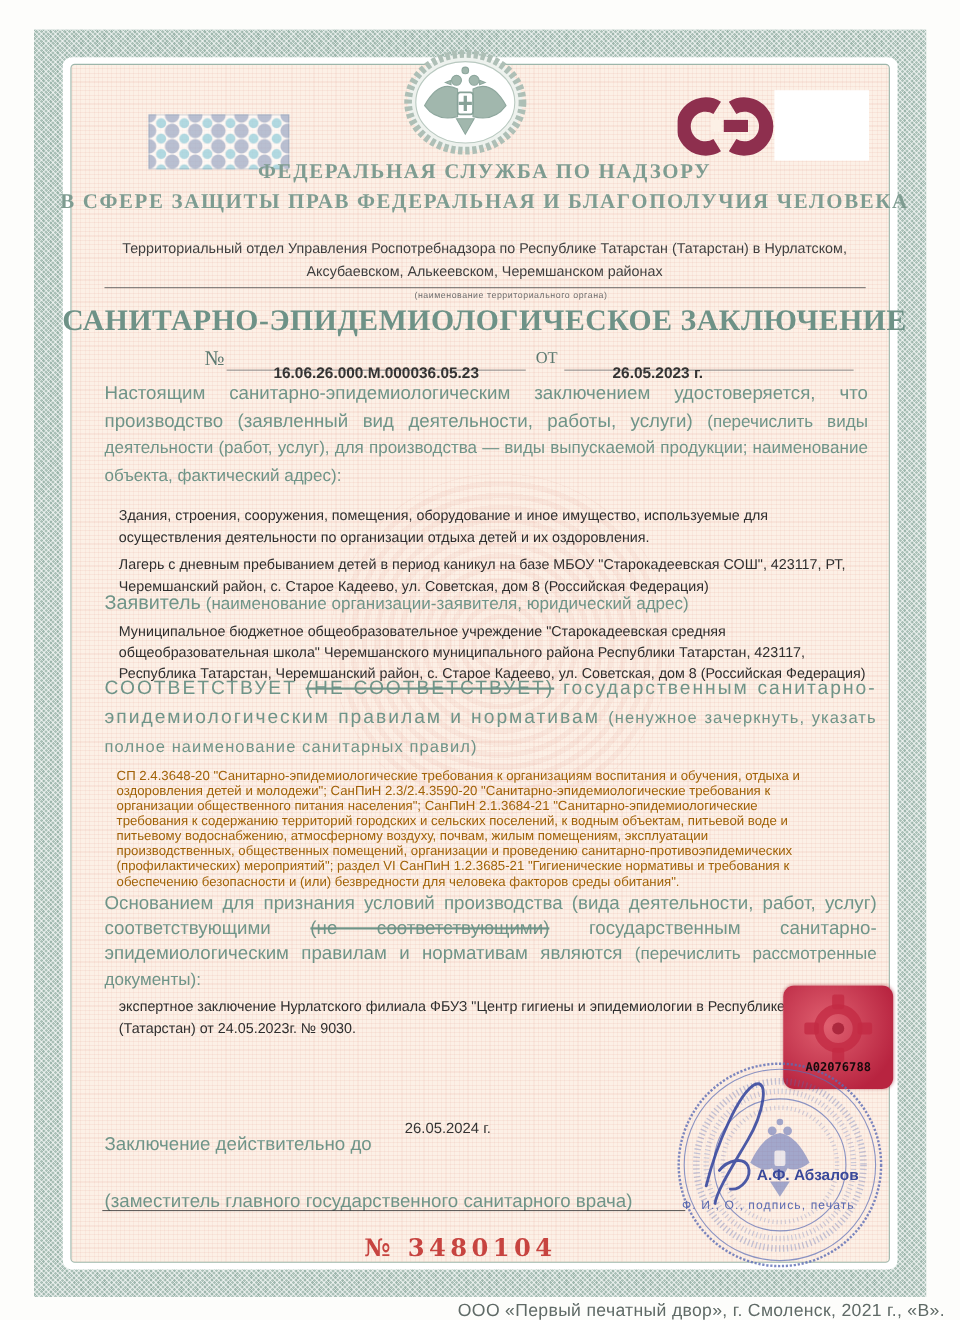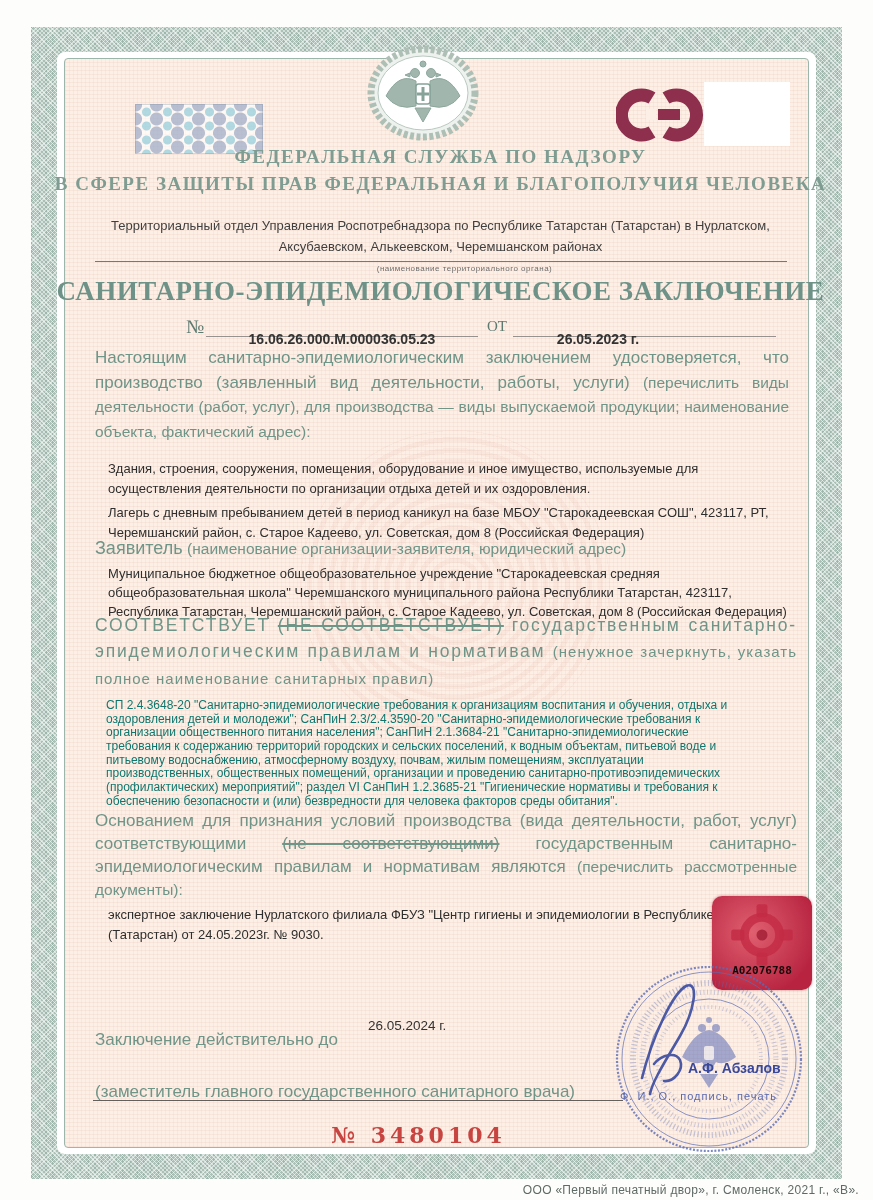--- a/index.html
+++ b/index.html
@@ -44,38 +44,38 @@
   .territorial{font-size:13px; color:#3f3f3f; line-height:1.6; white-space:pre-line;}
   .hr{height:1px; background:#4f4f4f; opacity:.75;}
   .caption-tiny{font-size:8px; color:#6d6d6d; letter-spacing:.5px;padding-left:24px;}
   .doc-title{font-weight:bold; font-size:27px; letter-spacing:.5px; color:var(--title-green,#6e9287);}
   .no-label{font-size:19px; color:#5d7a71;}
   .fill-line{height:1px; background:#7a7a7a; opacity:.8;}
   .fill-value{font-size:14px; font-weight:bold; color:#333; text-align:center;}
   .lead{font-size:17px; line-height:1.45; text-align:justify;}
   .lead .note{font-size:15.5px;}
   .fill{font-size:13px; line-height:1.5; color:#2e2e2e; white-space:pre-line;}
-  .fill-sm{font-size:12px; line-height:1.14; color:#0f766e; white-space:pre-line;}
+  .fill-sm{font-size:12px; line-height:1.14; color:#a16207; white-space:pre-line;}
   .applicant-label{font-size:18px;}
   .applicant-note{font-size:15.5px;}
   .compliance{font-size:17.5px; letter-spacing:1.8px; line-height:1.5; text-align:justify;}
   .compliance .note{font-size:15px; letter-spacing:1px;}
   .struck{text-decoration:line-through; text-decoration-thickness:2px;}
   .basis{font-size:17px; line-height:1.35; text-align:justify;}
   .basis .note{font-size:15.5px;}
   .validity-date{font-size:13.5px; font-weight:normal; color:#333;}
   .validity-label{font-size:17px;}
   .doctor{font-size:17px;}
   .sig-name{font-size:14px; color:#39489a; font-weight:bold;}
   .sig-caption{font-size:11px; color:#5a6ab0; letter-spacing:1px;}
   .red-number{
     font-family:"DejaVu Serif", serif; font-size:22px; letter-spacing:4px;
     color:var(--number-red,#c74440); font-weight:bold;
   }
-  .footer{font-size:12px; color:#5f6a66; letter-spacing:.3px;}
+  .footer{font-size:16px; color:#5f6a66; letter-spacing:.3px;}
   
   .pattern-block{
     position:absolute; left:135px; top:104px; width:126px; height:48px;
     background-color:rgba(255,255,255,.6);
     background-image:
       radial-gradient(circle at 50% 50%, rgba(100,185,205,.5) 4px, transparent 5px),
       radial-gradient(circle at 50% 50%, rgba(100,120,165,.45) 6px, transparent 7px);
     background-size:21px 14px, 21px 14px;
     background-position:0 0, 10px 7px;
     border:1px solid rgba(120,140,160,.3);

